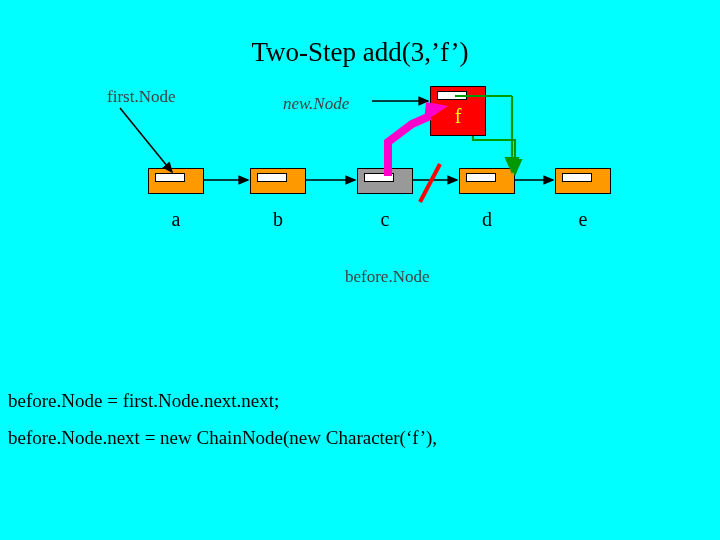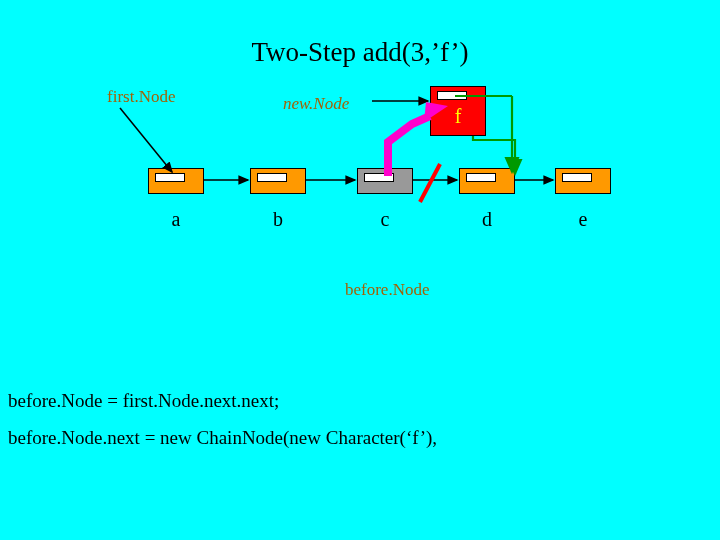--- a/index.html
+++ b/index.html
@@ -30,26 +30,26 @@
     width: 720px;
     text-align: center;
     font-size: 27px;
     color: #000000;
     line-height: 1.1;
   }
 
   
   .lbl {
     font-size: 17px;
-    color: #a16207;
+    color: #404040;
     white-space: nowrap;
   }
   #lbl-firstnode { left: 107px; top: 63px; }
   #lbl-newnode   { left: 283px; top: 70px; font-style: italic; }
-  #lbl-beforenode{ left: 345px; top: 256px; }
+  #lbl-beforenode{ left: 345px; top: 243px; }
   #lbl-null      { left: 565px; top: 147px; font-size: 15px; }
 
   
   .node {
     width: 56px;
     height: 26px;
     border: 1px solid #000000;
     box-sizing: border-box;
   }
   .node-orange { background: #FF9900; }

